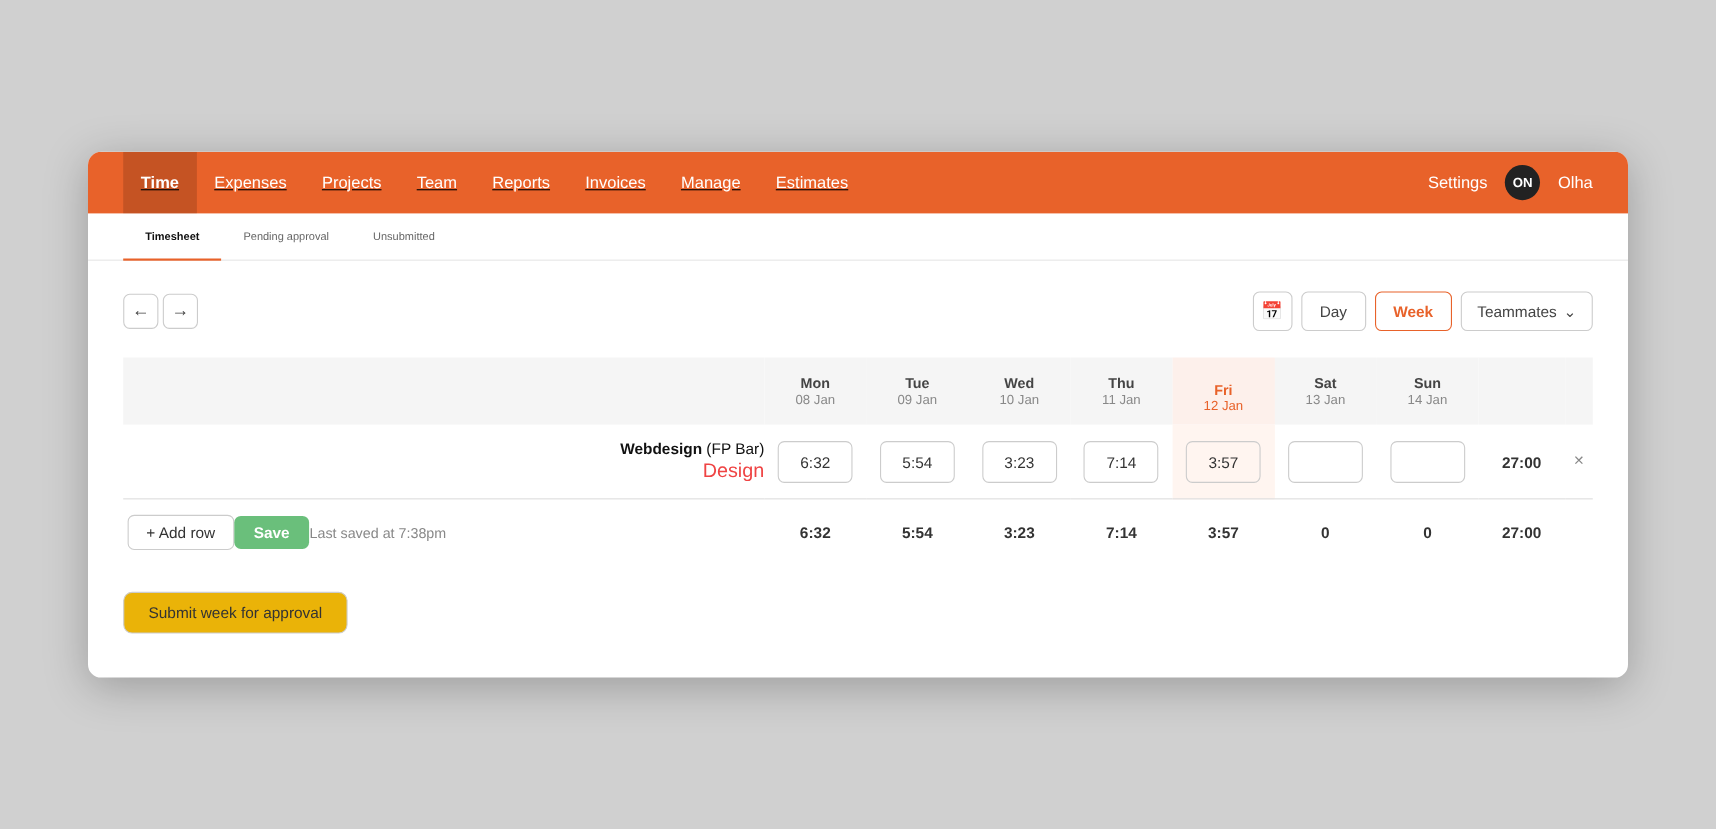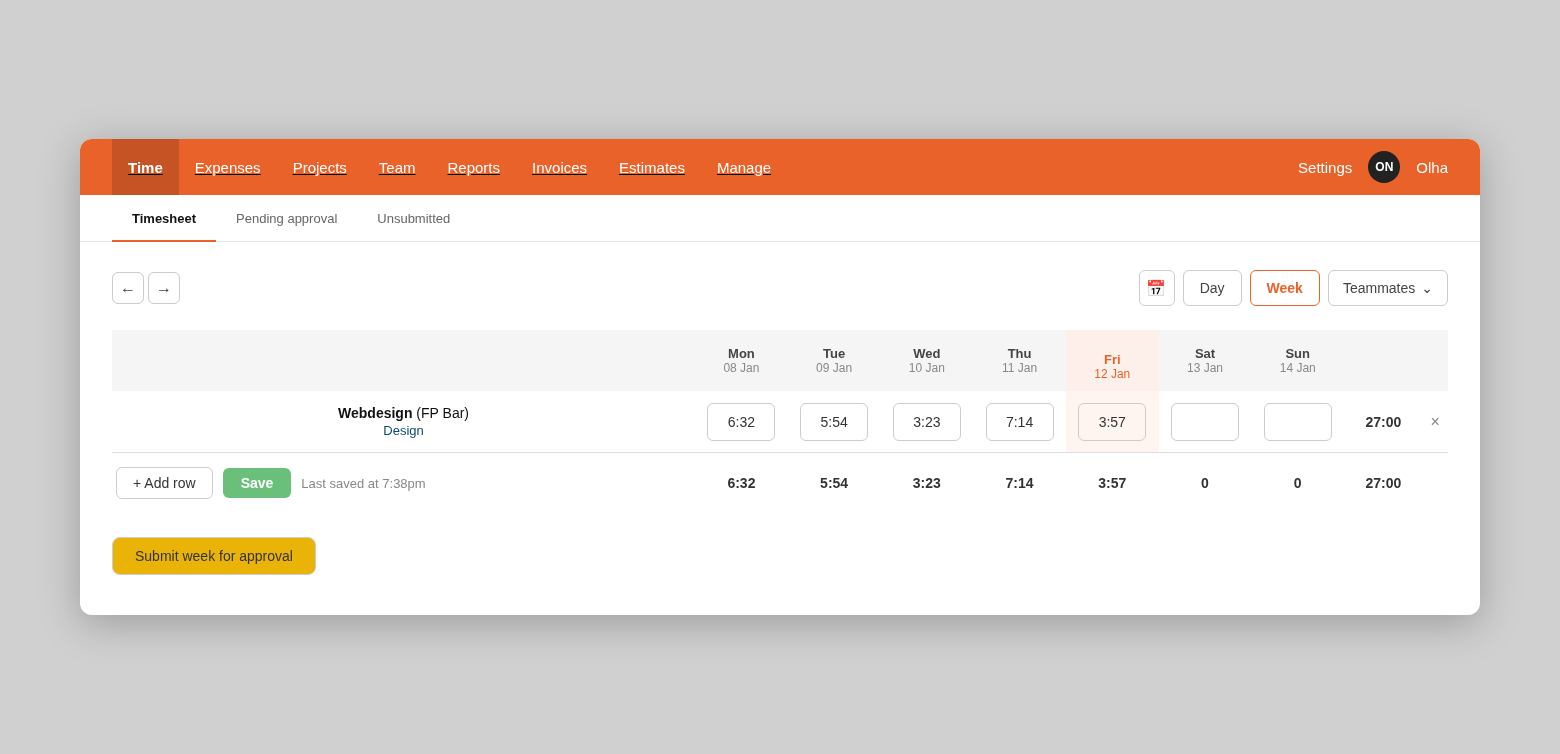--- a/index.html
+++ b/index.html
@@ -78,21 +78,21 @@
     
     .tabs-bar {
       display: flex;
       align-items: center;
       padding: 0 32px;
       border-bottom: 1px solid #e5e5e5;
       gap: 0;
     }
     .tab {
       padding: 16px 20px 14px;
-      font-size: 13px;
+      font-size: 10px;
       color: #666;
       cursor: pointer;
       border-bottom: 2px solid transparent;
       margin-bottom: -1px;
     }
     .tab.active {
       color: #111;
       font-weight: 600;
       border-bottom: 2px solid #e8622a;
     }
@@ -203,31 +203,31 @@
       color: #888;
     }
     .timesheet-table th .day-date.today {
       color: #e8622a;
     }
     .col-project { width: 45%; text-align: left !important; }
     .col-day { width: 7%; }
     .col-total { width: 6%; }
     .col-action { width: 3%; }
     .project-cell {
-      text-align: center;
+      text-align: right;
       padding: 14px 0;
     }
     .project-name {
       font-size: 14px;
       color: #111;
     }
     .project-name strong { font-weight: 700; }
     .project-sub {
-      font-size: 13px;
-      color: #0c4a6e;
+      font-size: 18px;
+      color: #ef4444;
       margin-top: 2px;
     }
     .time-input-cell {
       text-align: center;
       padding: 10px 4px;
     }
     .time-input {
       width: 68px;
       height: 38px;
       border: 1px solid #ccc;
@@ -257,21 +257,21 @@
       padding: 4px 8px;
     }
     
     .footer-row td {
       border-top: 1px solid #ddd;
       padding: 14px 4px;
     }
     .footer-actions {
       display: flex;
       align-items: center;
-      gap: 10px;
+      gap: 0;
     }
     .add-row-btn {
       display: flex;
       align-items: center;
       gap: 6px;
       padding: 7px 16px;
       border: 1px solid #ccc;
       border-radius: 6px;
       background: #fff;
       cursor: pointer;
@@ -324,22 +324,22 @@
 <div class="app-window">
 
   <nav class="nav">
     <div class="nav-items">
       <a class="nav-item active">Time</a>
       <a class="nav-item">Expenses</a>
       <a class="nav-item">Projects</a>
       <a class="nav-item">Team</a>
       <a class="nav-item">Reports</a>
       <a class="nav-item">Invoices</a>
+      <a class="nav-item">Manage</a>
       <a class="nav-item">Estimates</a>
-      <a class="nav-item">Manage</a>
     </div>
     <div class="nav-right">
       <span class="nav-settings">Settings</span>
       <div class="nav-avatar">ON</div>
       <span class="nav-username">Olha</span>
     </div>
   </nav>
 
   <div class="tabs-bar">
     <div class="tab active">Timesheet</div>

